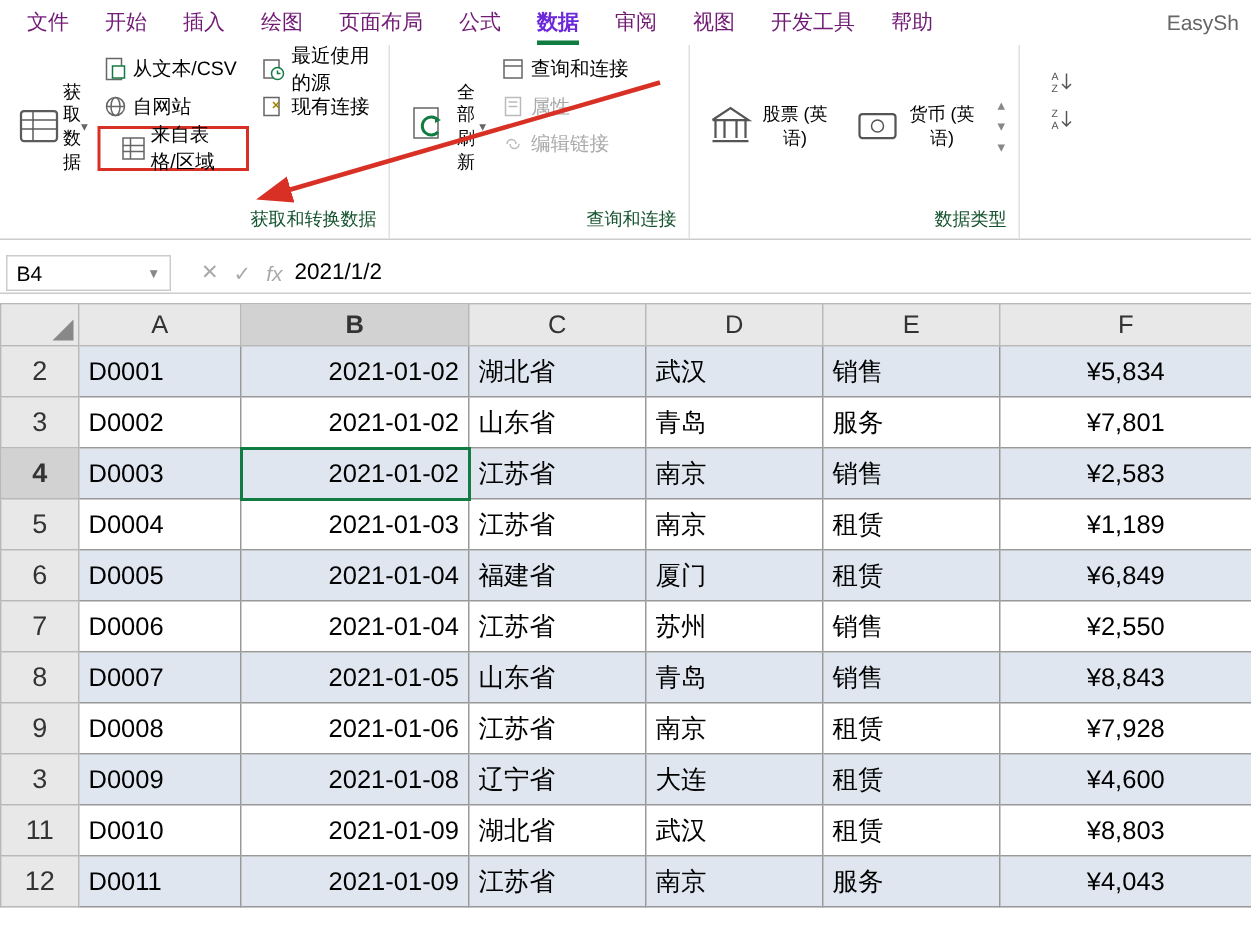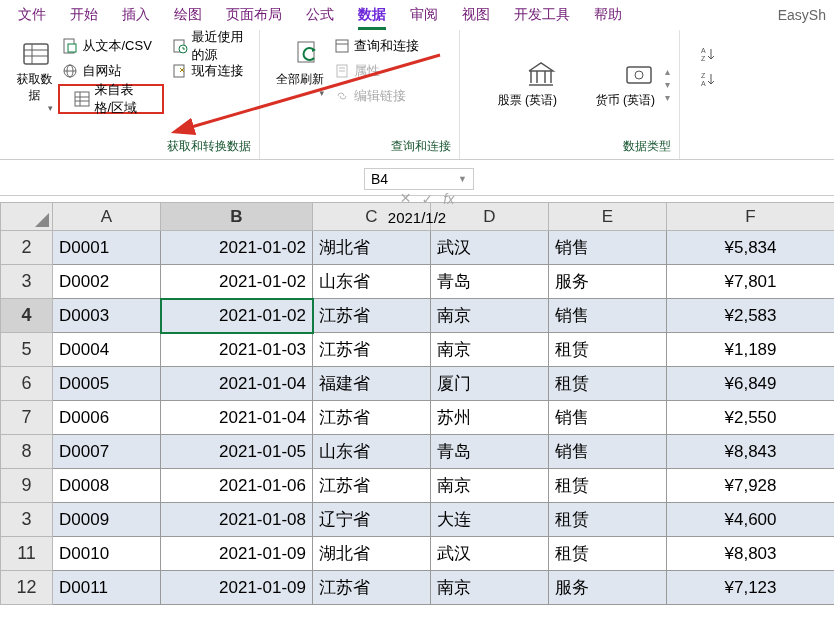--- a/index.html
+++ b/index.html
@@ -10,21 +10,21 @@
     .menu-item { padding: 4px 10px; cursor: pointer; font-size: 14px; color: #701a75; }
     .menu-item.active { color: #6d28d9; font-weight: bold; position: relative; }
     .menu-item.active::after { content: ''; position: absolute; bottom: -2px; left: 10px; right: 10px; height: 3px; background: #107c41; }
     .easy-shu { margin-left: auto; color: #666; font-size: 14px; }
     
     
     .ribbon { display: flex; height: 130px; background: #fff; border-bottom: 1px solid #ccc; position: relative; }
     .ribbon-group { display: flex; flex-direction: column; padding: 4px 8px 2px 8px; border-right: 1px solid #e0e0e0; position: relative; }
     .ribbon-group-label { text-align: right; font-size: 12px; color: #14532d; margin-top: auto; padding: 2px 0; }
     
-    .big-btn { display: flex; flex-direction: column; align-items: flex-end; justify-content: flex-start; width: 58px; padding: 4px 2px; cursor: pointer; }
+    .big-btn { display: flex; flex-direction: row; align-items: center; justify-content: flex-start; width: 58px; padding: 4px 2px; cursor: pointer; }
     .big-btn-icon { width: 32px; height: 32px; display: flex; align-items: center; justify-content: center; }
     .big-btn-label { font-size: 12px; text-align: center; line-height: 1.3; margin-top: 2px; }
     
     .small-btn { display: flex; align-items: center; gap: 4px; padding: 3px 4px; cursor: pointer; font-size: 13px; height: 24px; }
     .small-btn-icon { width: 16px; height: 16px; display: flex; align-items: center; justify-content: center; }
     
     .ribbon-col { display: flex; flex-direction: column; gap: 1px; }
     
     
     .group1 { width: 260px; }
@@ -39,21 +39,21 @@
     
     .group3 { width: 220px; }
     .group3-content { display: flex; gap: 8px; height: 100px; align-items: center; justify-content: center; }
     
     .disabled { color: #aaa; }
     
     
     .red-arrow { position: absolute; top: 20px; left: 170px; width: 280px; height: 90px; pointer-events: none; z-index: 10; }
     
     
-    .formula-bar { display: flex; align-items: center; height: 28px; border-bottom: 1px solid #ccc; margin-top: 8px; flex-direction: column; }
+    .formula-bar { display: flex; align-items: center; height: 28px; border-bottom: 1px solid #ccc; margin-top: 8px; }
     .name-box { width: 110px; height: 24px; border: 1px solid #ccc; padding: 2px 6px; font-size: 14px; display: flex; align-items: center; justify-content: space-between; margin-left: 4px; }
     .name-box-dd { font-size: 9px; color: #888; }
     .fx-area { display: flex; align-items: center; gap: 10px; margin-left: 20px; color: #aaa; font-size: 14px; }
     .fx-area span { cursor: pointer; }
     .formula-input { flex: 1; padding: 2px 8px; font-size: 15px; }
     
     
     .sheet { margin-top: 6px; }
     table { border-collapse: collapse; width: 834px; table-layout: fixed; }
     col.rowhdr { width: 52px; }
@@ -412,17 +412,17 @@
           <td class="cell">租赁</td>
           <td class="cell col-f">¥8,803</td>
         </tr>
         <tr class="band">
           <td class="rowhdr">12</td>
           <td class="cell">D0011</td>
           <td class="cell col-b">2021-01-09</td>
           <td class="cell">江苏省</td>
           <td class="cell">南京</td>
           <td class="cell">服务</td>
-          <td class="cell col-f">¥7,123</td>
+          <td class="cell col-f">¥4,043</td>
         </tr>
       </tbody>
   </table>
 </div>
 
 </body></html>

